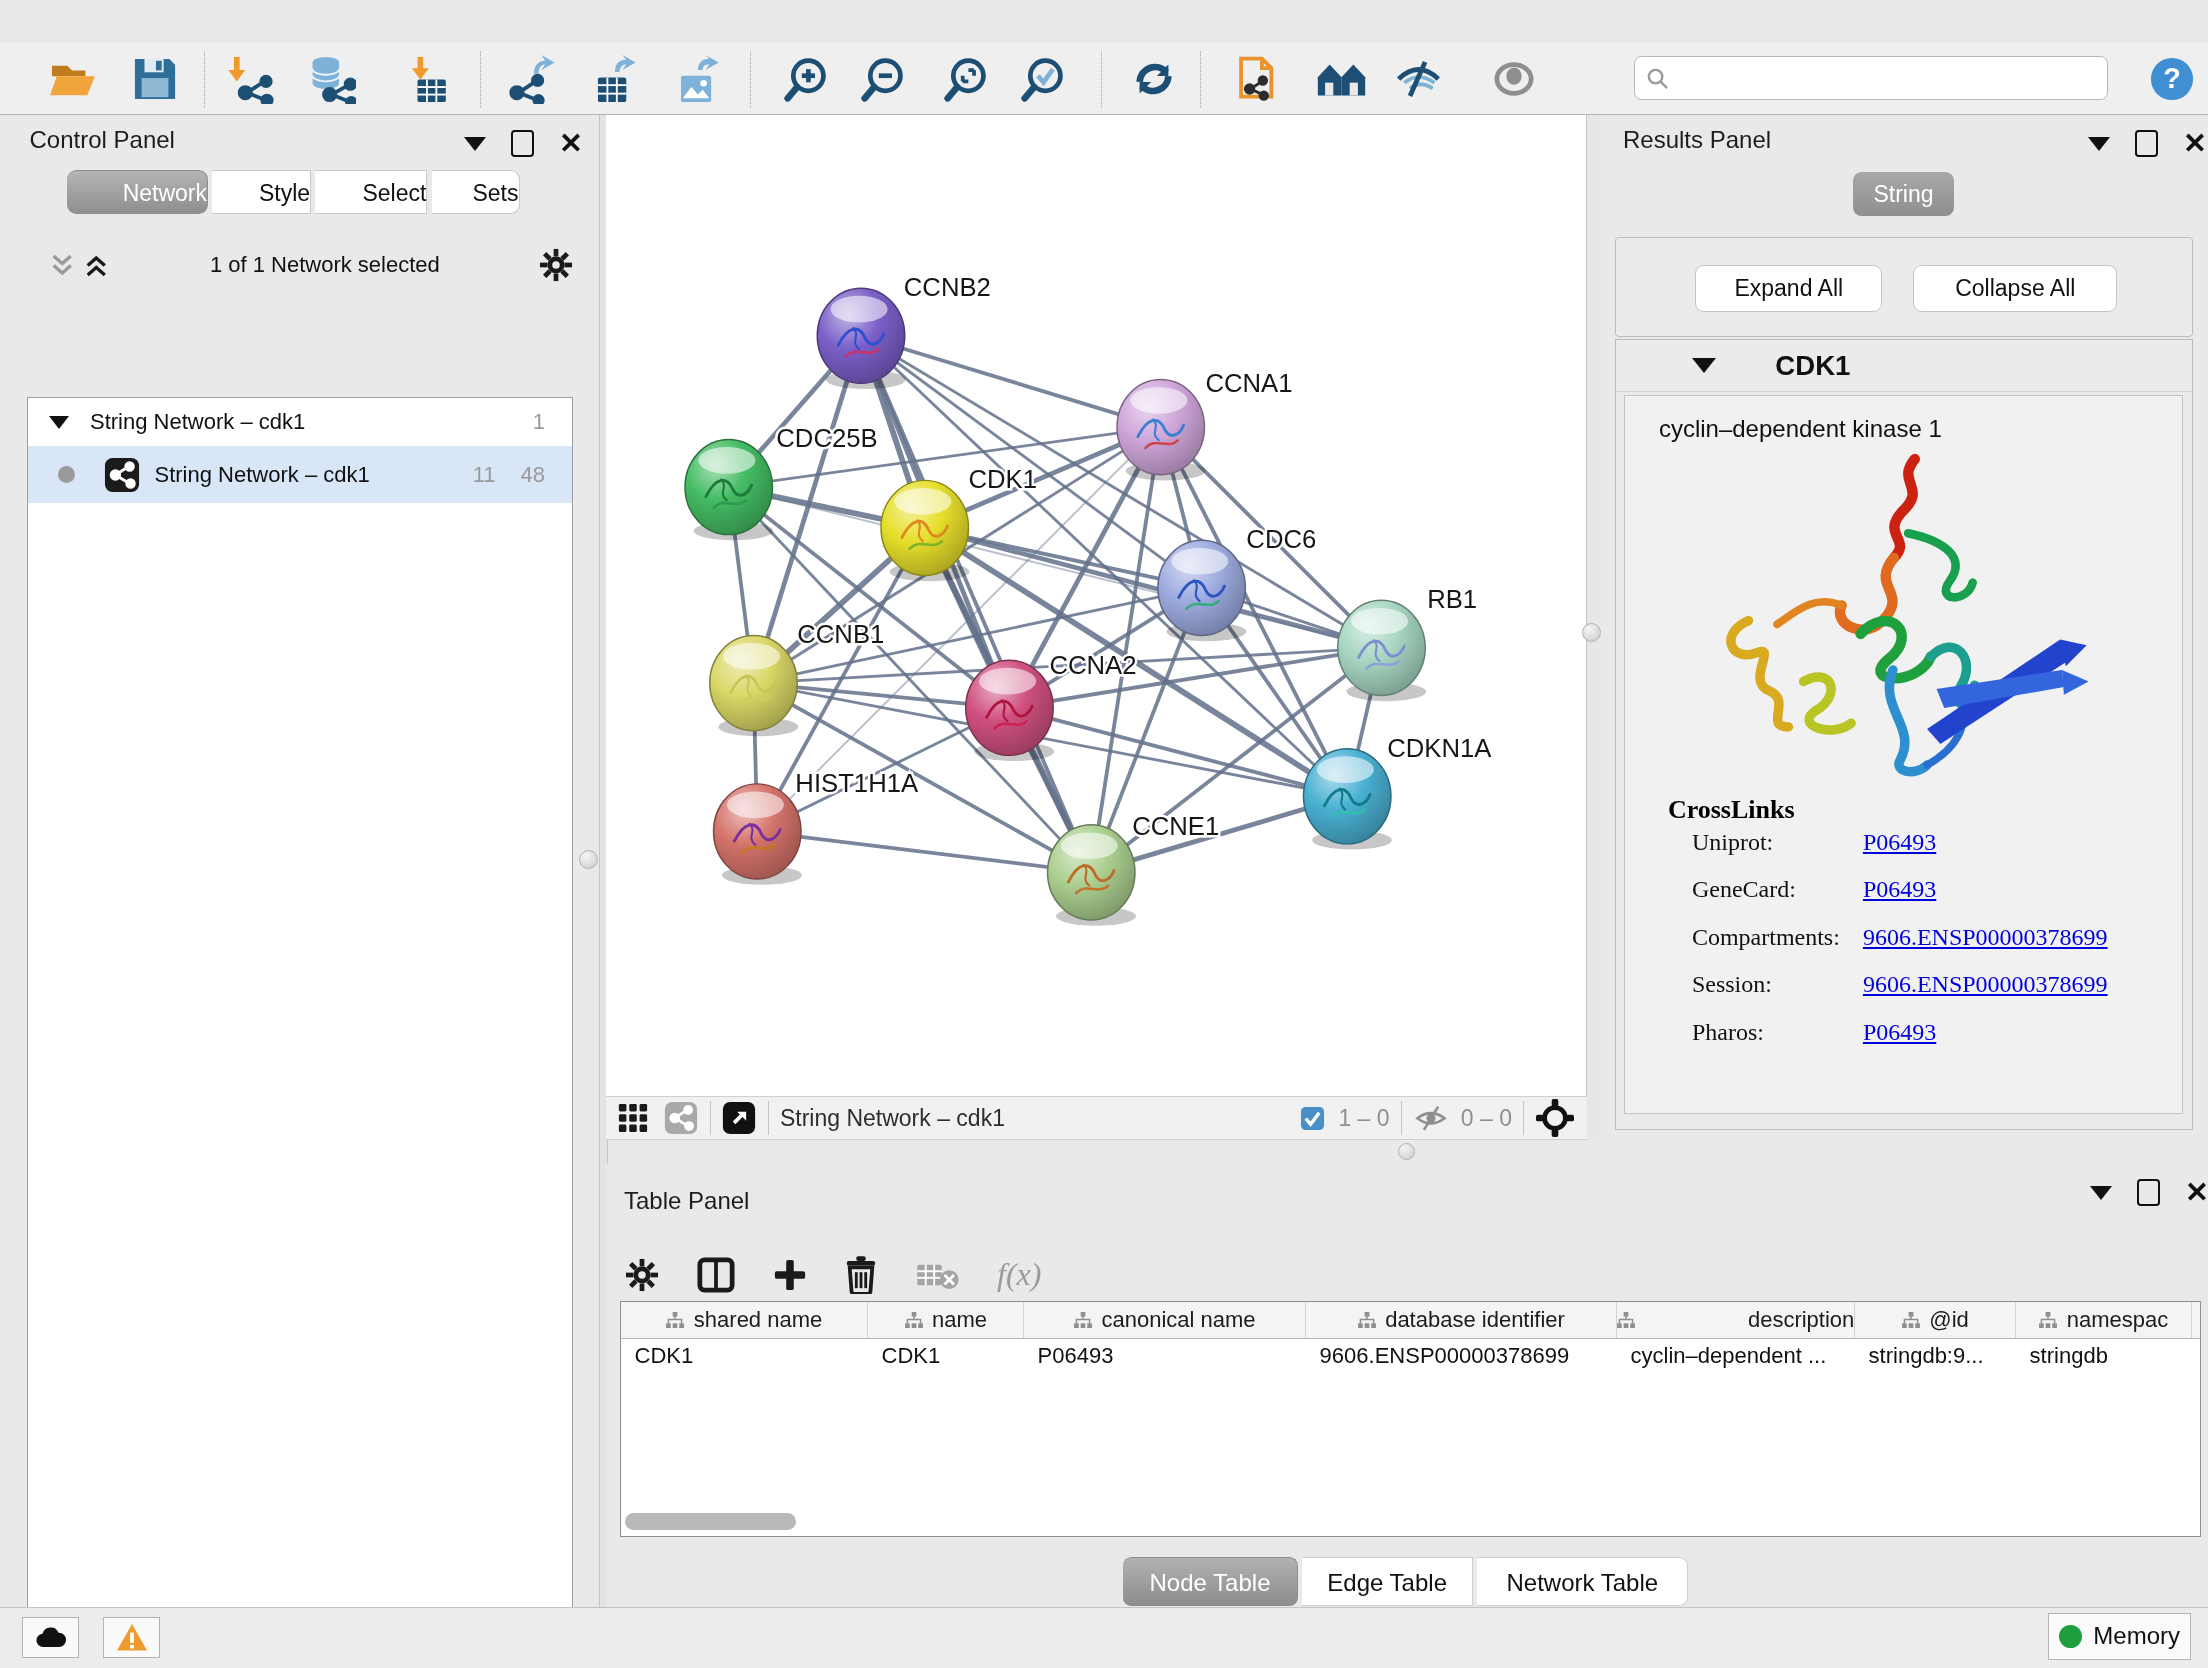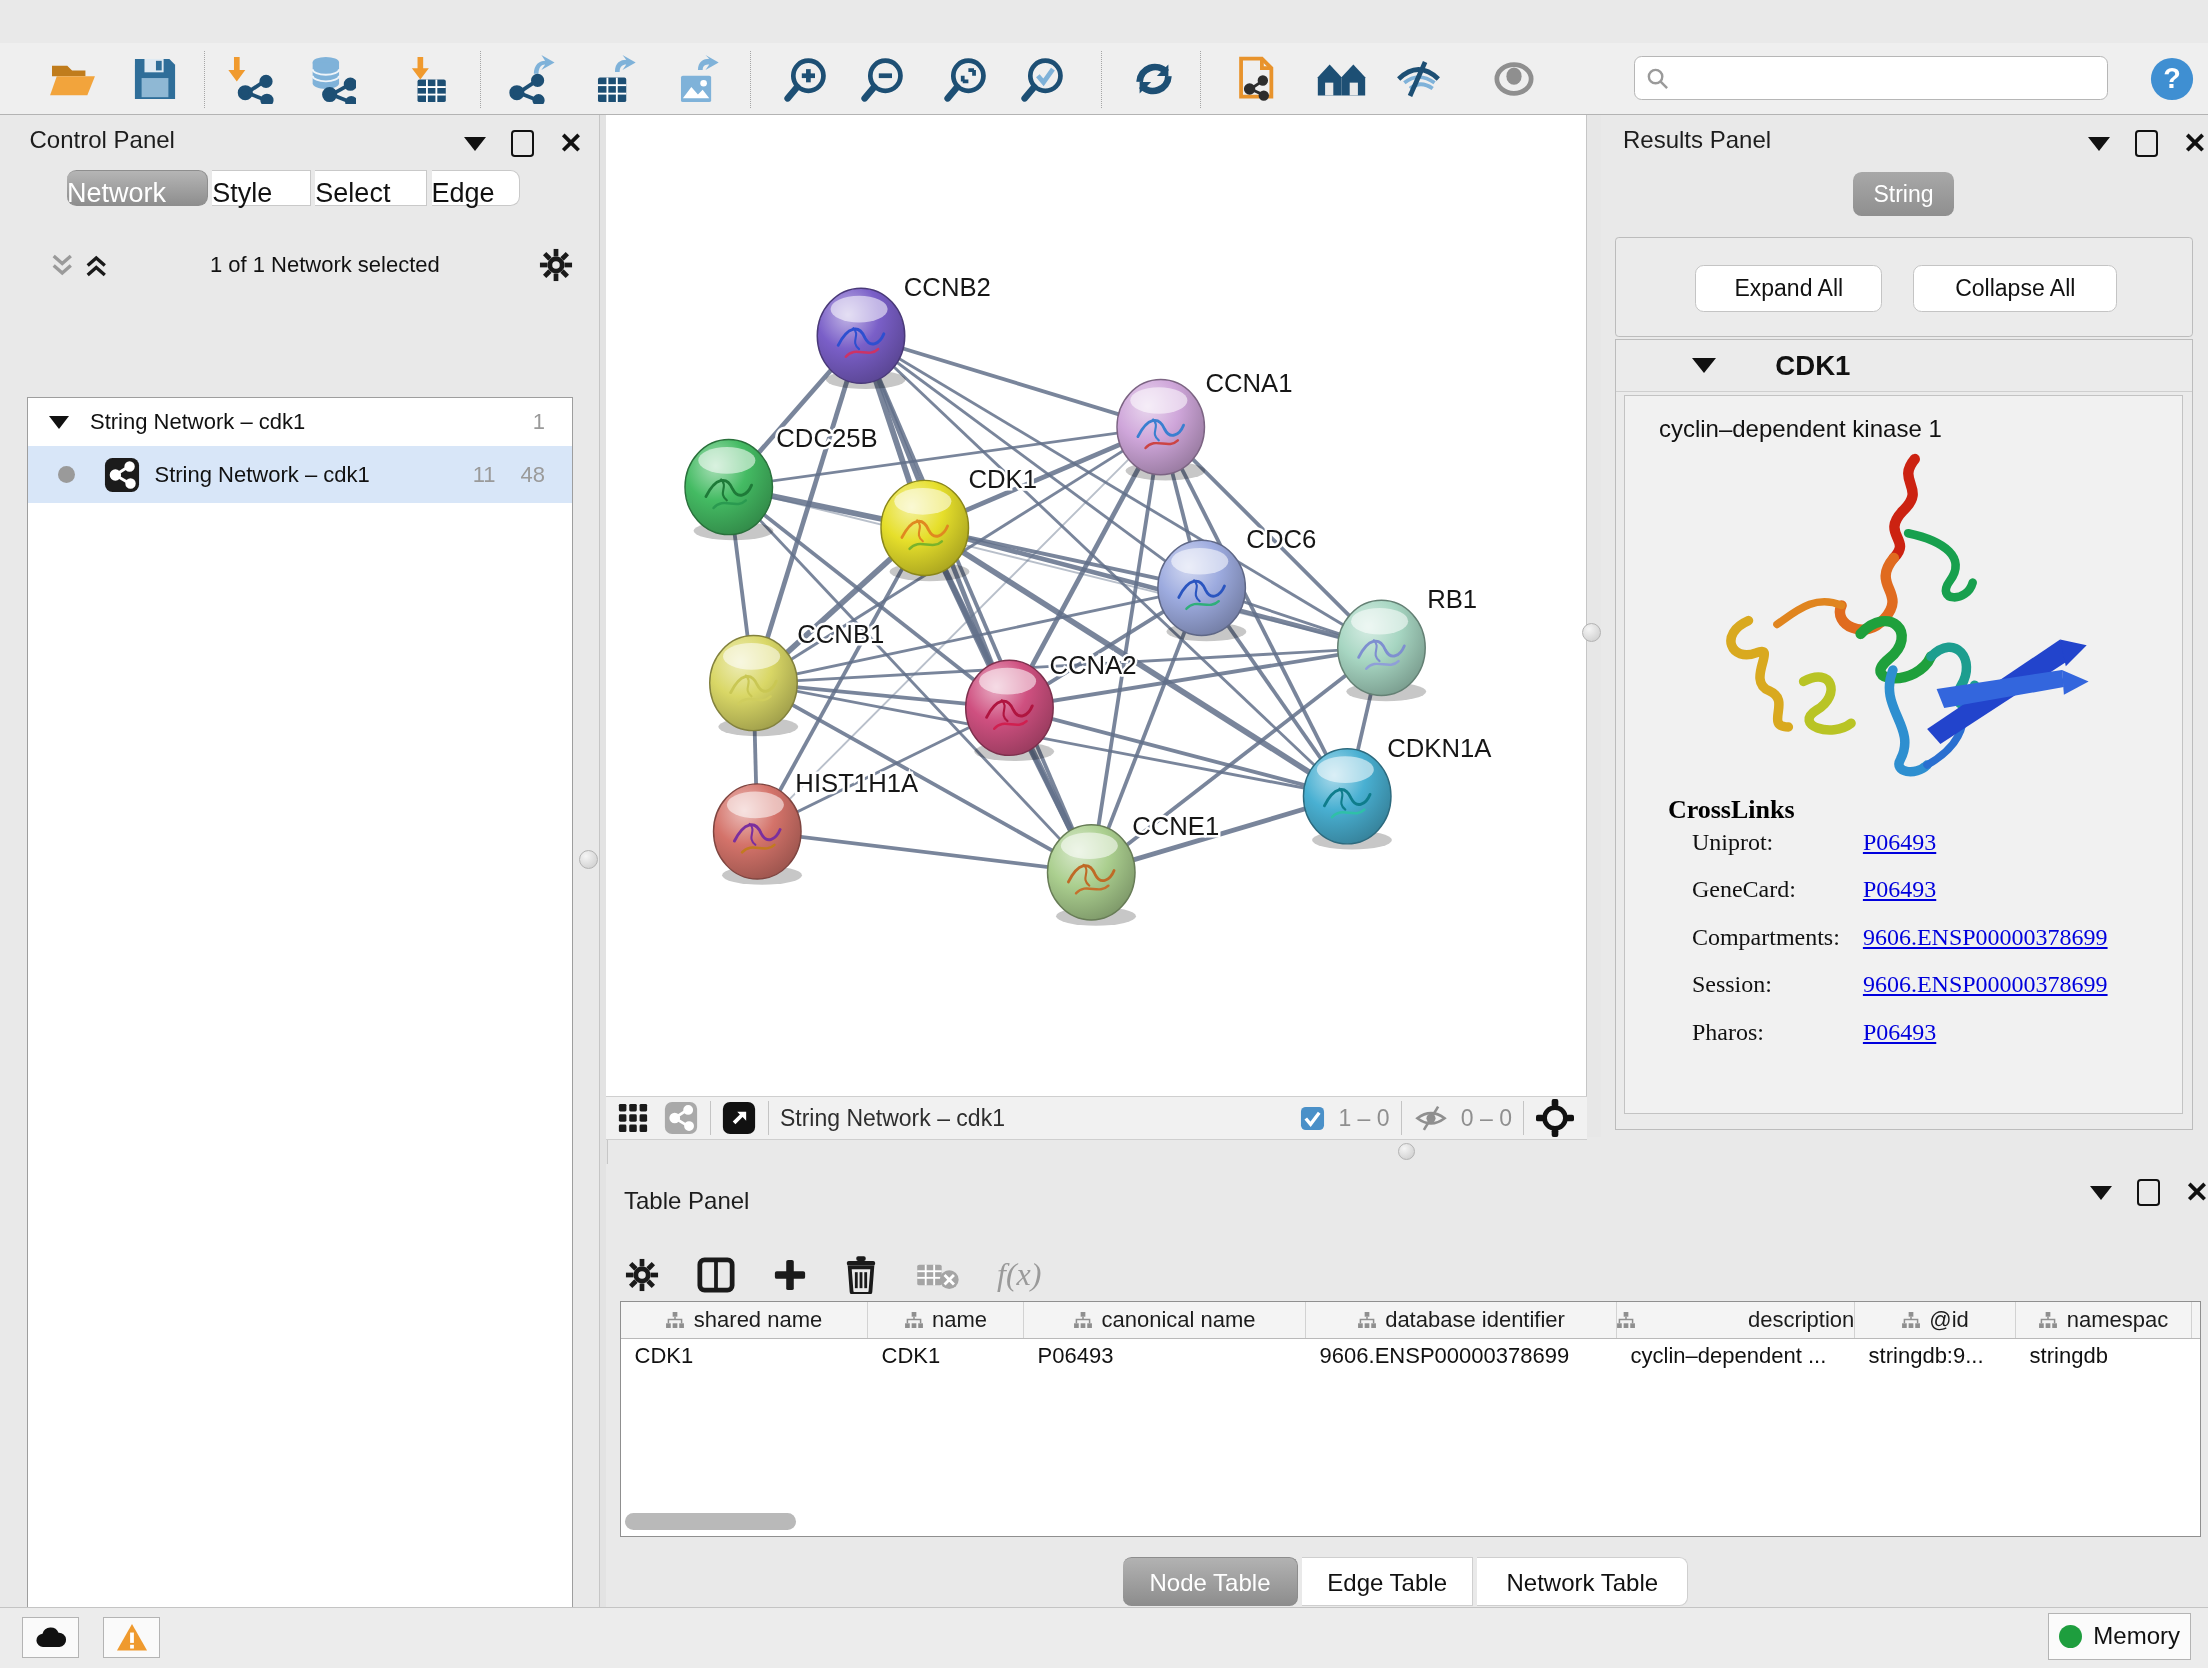--- a/index.html
+++ b/index.html
@@ -27,21 +27,21 @@
   .panel-title{font-size:24px;color:#1d1d1d;}
   .win-ctrl{display:flex;gap:25px;align-items:center;}
   .tri-down{width:0;height:0;border-left:11.4px solid transparent;border-right:11.4px solid transparent;border-top:14.3px solid #111;}
   .float-sq{width:19px;height:23px;border:2.9px solid #111;border-radius:3.8px;background:transparent;}
   .close-x{font-size:28.5px;font-weight:bold;color:#111;line-height:23px;}
 
   
   #control-panel{left:0;top:115px;width:599px;height:1492px;background:#e9e9e9;}
   #cp-divider{left:599px;top:115px;width:6.7px;height:1492px;background:#e3e3e3;
      border-left:1px solid #c6c6c6;border-right:1px solid #c6c6c6;}
-  .tab{display:inline-block;height:36px;line-height:44px;text-align:left;font-size:27px;color:#111;
+  .tab{display:inline-block;height:44px;line-height:44px;text-align:right;font-size:23px;color:#111;
        background:#fff;border:1px solid #c9c9c9;border-left:none;box-sizing:border-box;vertical-align:top;}
   .tab.last{border-radius:0 9.5px 9.5px 0;}
   .tab.active{background:linear-gradient(#b5b5b5,#8e8e8e);color:#fff;border-color:#8e8e8e;border-radius:9.5px;}
   #cp-status{font-size:22px;color:#111;}
   #network-list{left:27px;top:282px;width:544px;height:1313px;background:#fff;border:1px solid #9e9e9e;}
   .nl-row{position:relative;height:48px;display:flex;align-items:center;font-size:22px;color:#111;}
   .nl-row.selected{background:#d8e6f8;height:57px;}
   .nl-count{color:#9a9a9a;}
 
   
@@ -297,21 +297,21 @@
     <div class="abs win-ctrl" style="left:464px;top:15px">
       <div class="tri-down"></div>
       <div class="float-sq"></div>
       <div class="close-x">✕</div>
     </div>
 
     <div class="abs" style="left:67px;top:55px">
       <div class="tab active" style="width:141px">Network</div>
       <div class="tab" style="width:99px">Style</div>
       <div class="tab" style="width:112px">Select</div>
-      <div class="tab last" style="width:88px">Edge</div>
+      <div class="tab last" style="width:88px">Sets</div>
     </div>
 
     <div class="abs" style="left:16px;top:131px;width:599px;height:38px;display:flex;align-items:center;">
       <svg width="28.5" height="27" viewBox="0 0 30 28" style="margin-left:32px">
         <path d="M6 4 l9 8 9 -8 M6 14 l9 8 9 -8" fill="none" stroke="#9a9a9a" stroke-width="3.5"></path>
       </svg>
       <svg width="28.5" height="27" viewBox="0 0 30 28" style="margin-left:5.7px">
         <path d="M6 24 l9 -8 9 8 M6 14 l9 -8 9 8" fill="none" stroke="#1a1a1a" stroke-width="3.5"></path>
       </svg>
       <div id="cp-status" style="flex:1;text-align:center;">1 of 1 Network selected</div>

